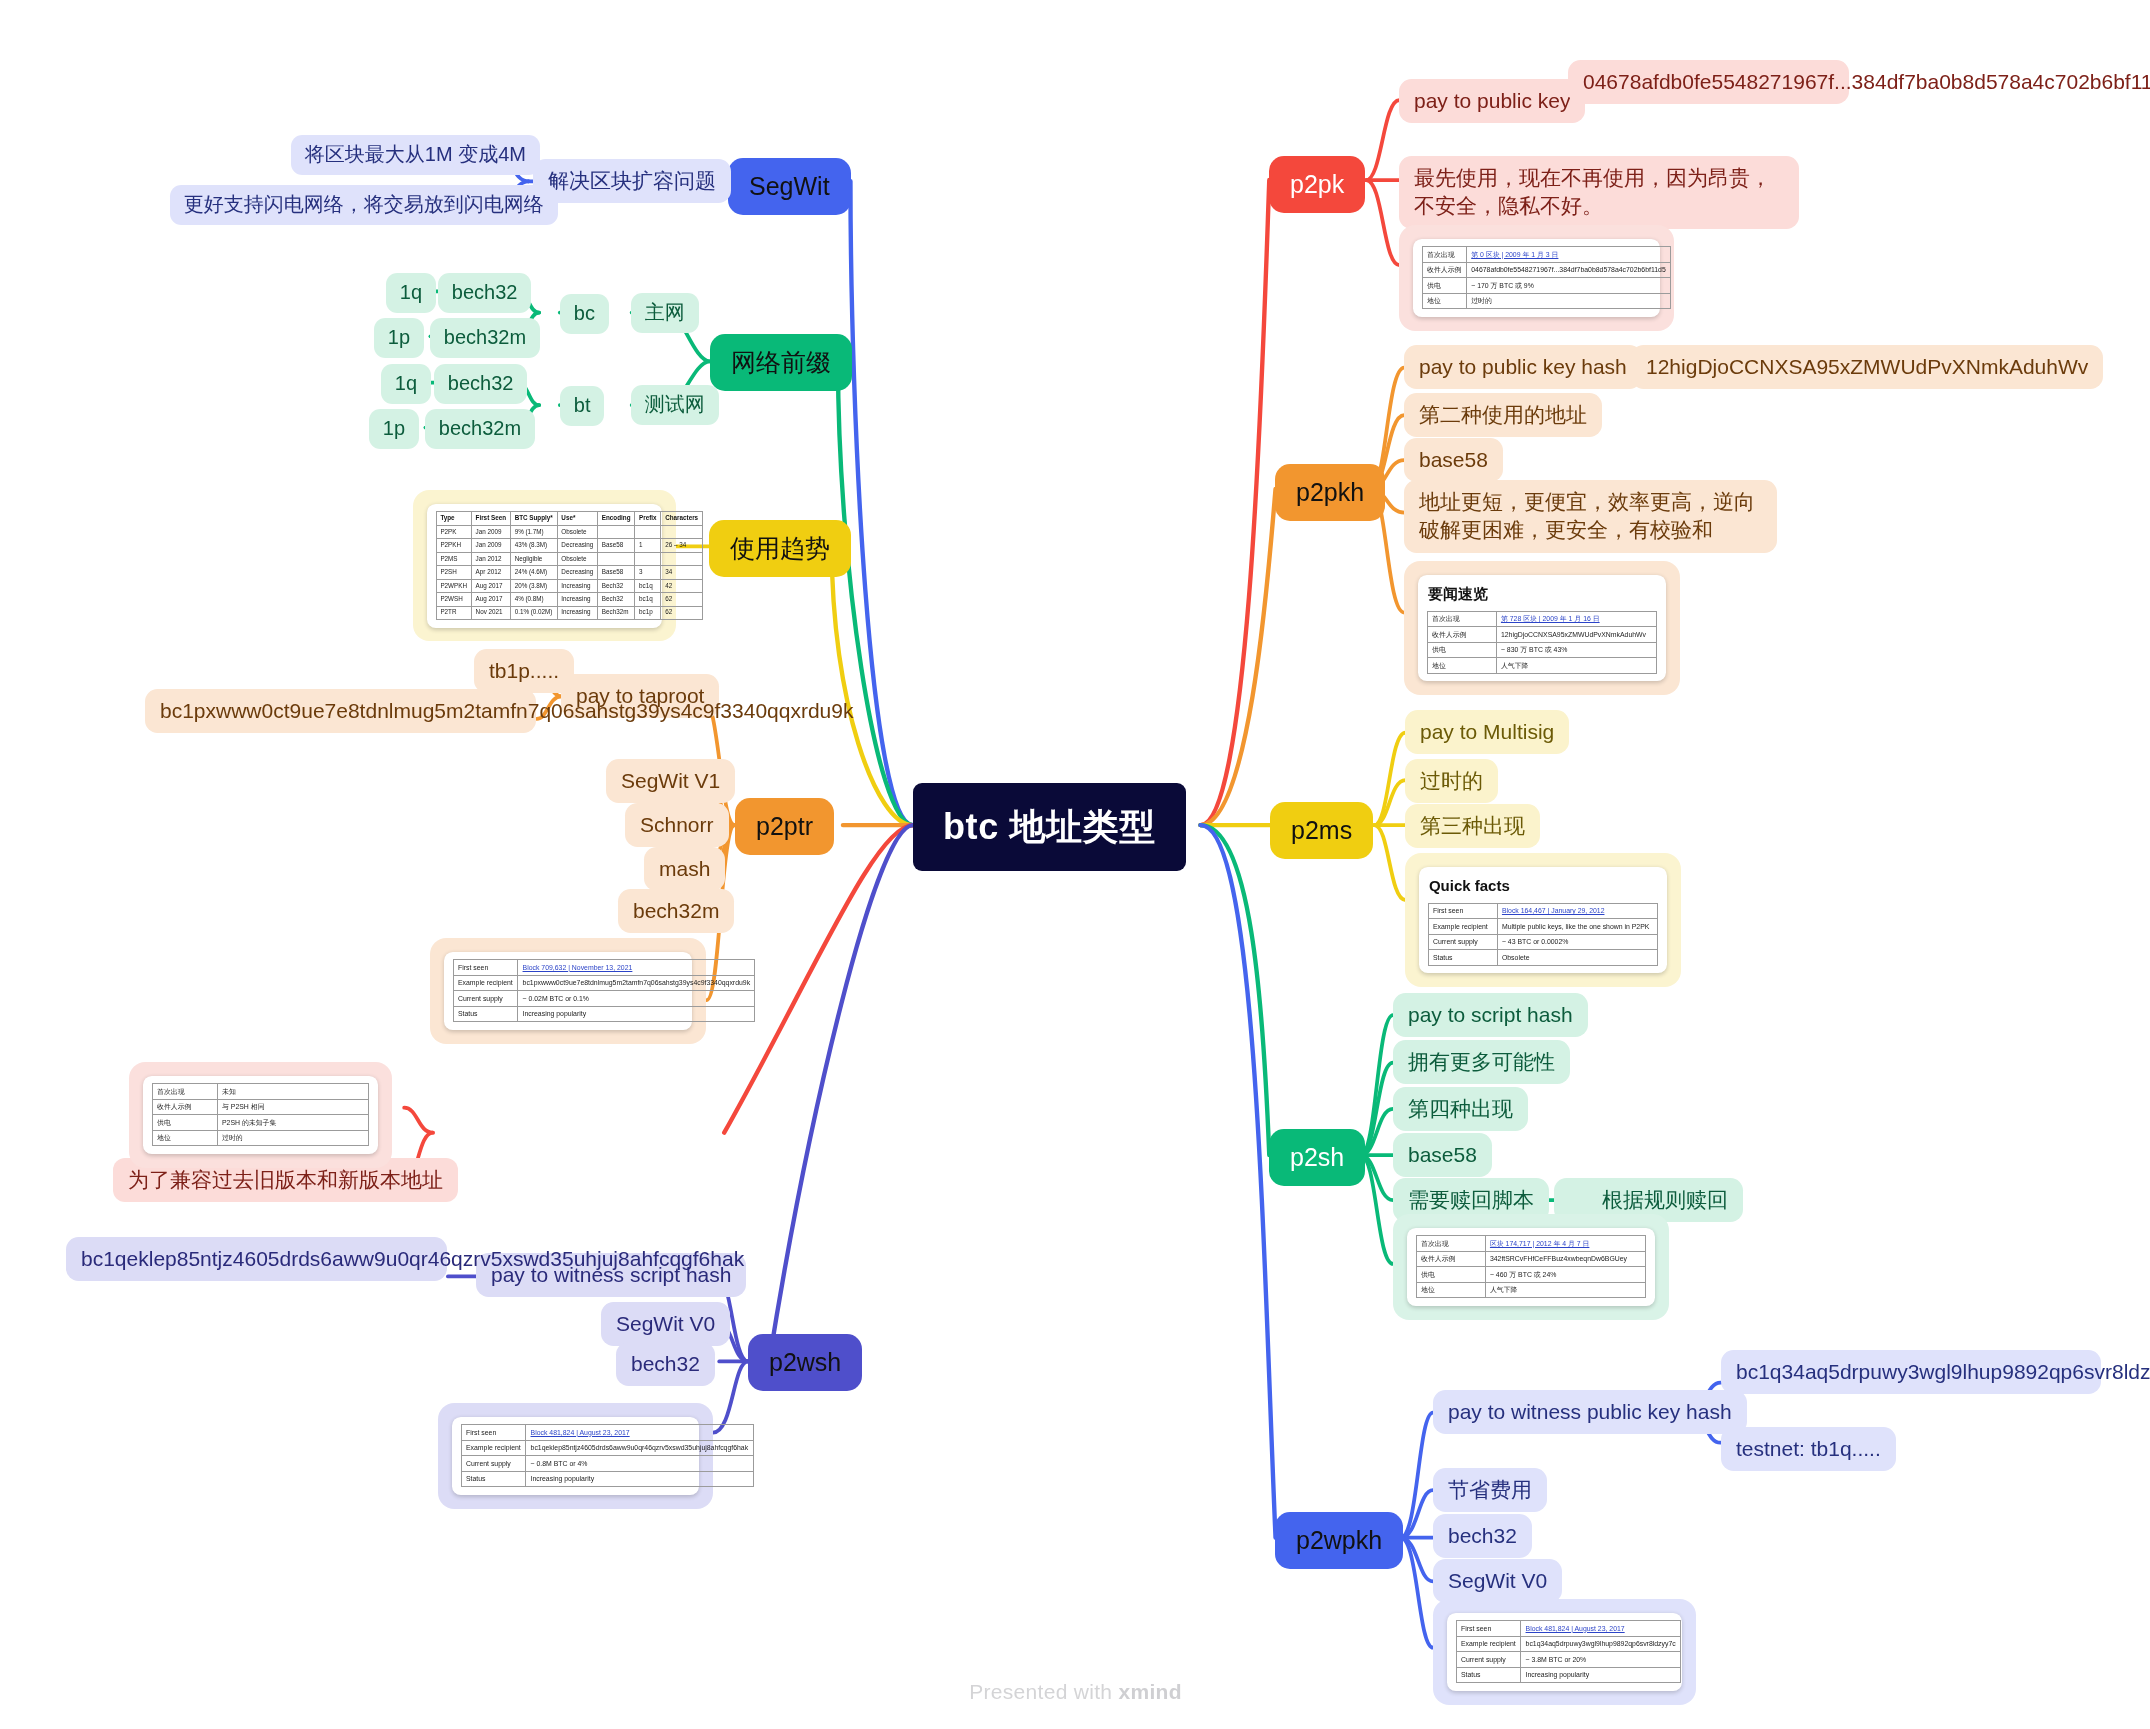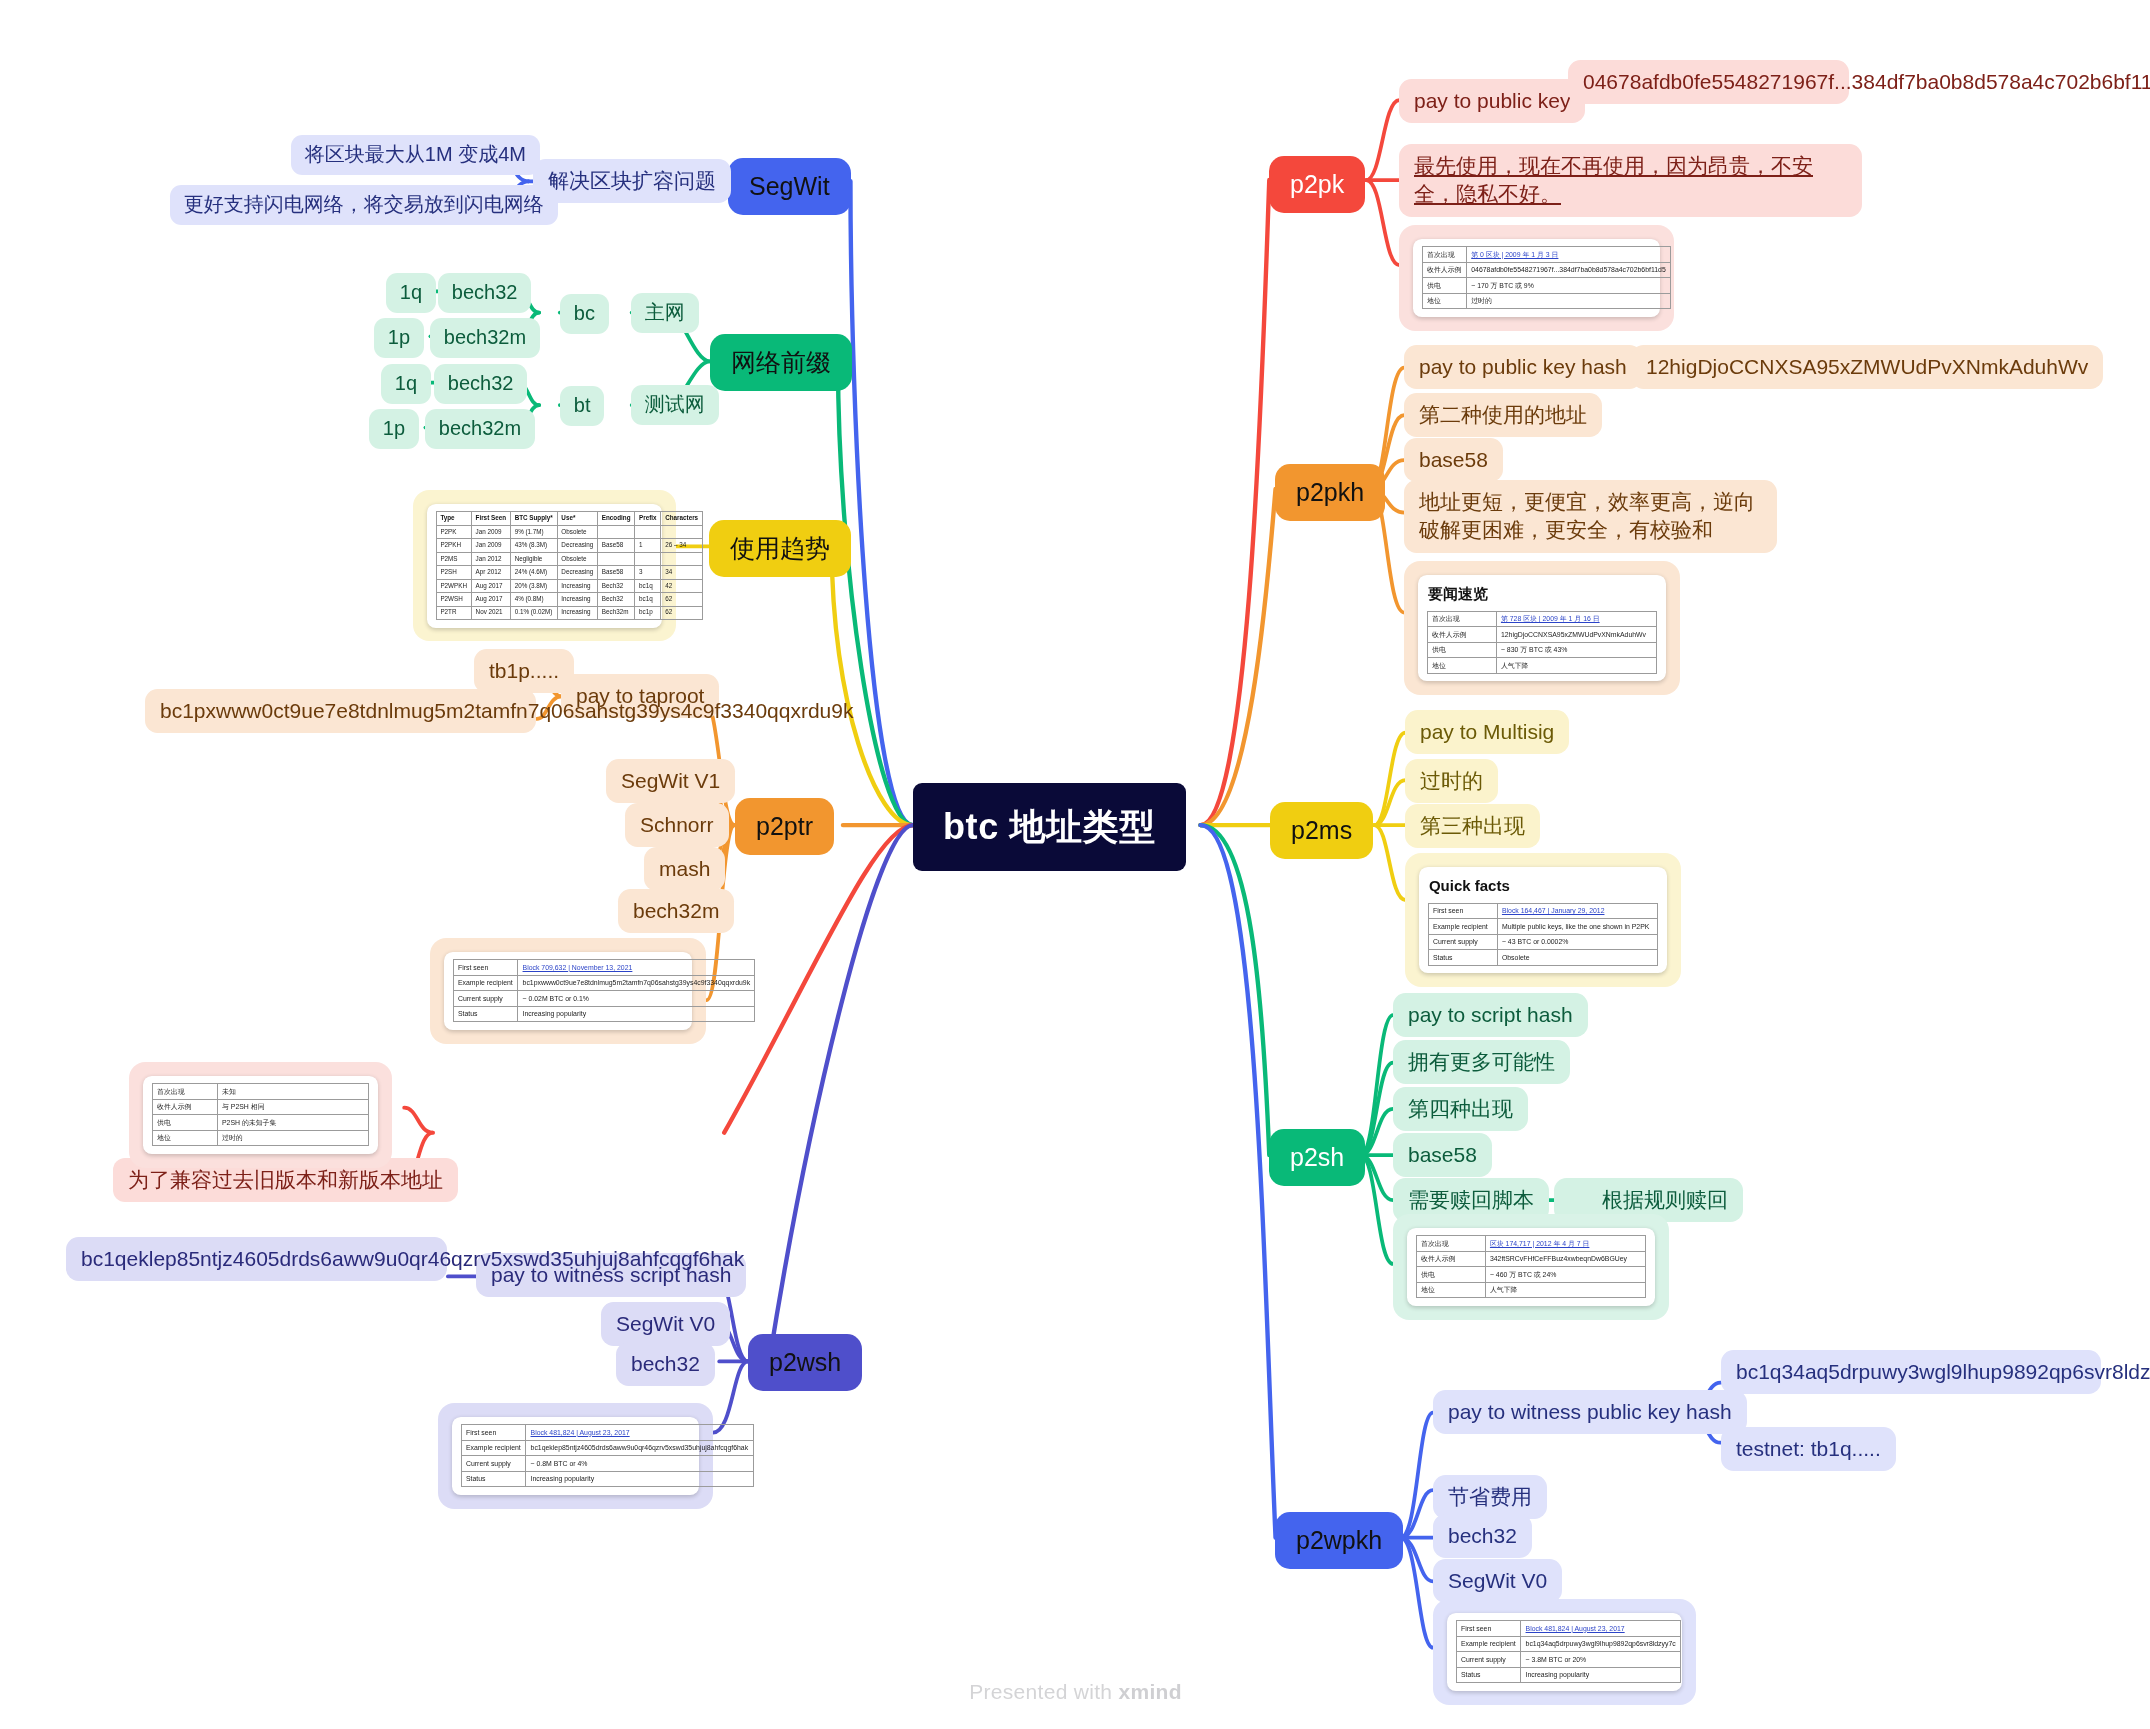--- a/index.html
+++ b/index.html
@@ -343,21 +343,21 @@
               <td>Increasing popularity</td>
             </tr>
           </tbody>
         </table>
     </div>
   </div>
 
   <div class="node main c-red-main light" style="left:1269px;top:156px;">p2pk</div>
   <div class="node sub c-red-sub" style="left:1399px;top:79px;">pay to public key</div>
   <div class="node sub c-red-sub" style="left:1568px;top:60px;width:281px;display:block;">04678afdb0fe5548271967f...384df7ba0b8d578a4c702b6bf11d5</div>
-  <div class="node sub c-red-sub" style="left:1399px;top:144px;width:463px;display:block;text-decoration:underline;">最先使用，现在不再使用，因为昂贵，不安全，隐私不好。</div>
+  <div class="node sub c-red-sub" style="left:1399px;top:156px;width:400px;display:block;">最先使用，现在不再使用，因为昂贵，不安全，隐私不好。</div>
   <div class="node card c-red-card" style="left:1399px;top:225px;width:275px;">
     <div class="shot">
       <table class="mini">
           <tbody id="tbl-p2pk">
             <tr>
               <td class="k">首次出现</td>
               <td><a href="#">第 0 区块 | 2009 年 1 月 3 日</a></td>
             </tr>
             <tr>
               <td class="k">收件人示例</td>
@@ -467,21 +467,21 @@
             </tr>
           </tbody>
         </table>
     </div>
   </div>
 
   <div class="node main c-blu-main" style="left:1275px;top:1512px;">p2wpkh</div>
   <div class="node sub c-blu-sub" style="left:1433px;top:1390px;">pay to witness public key hash</div>
   <div class="node sub c-blu-sub" style="left:1721px;top:1350px;width:380px;display:block;">bc1q34aq5drpuwy3wgl9lhup9892qp6svr8ldzyy7c</div>
   <div class="node sub c-blu-sub" style="left:1721px;top:1427px;">testnet: tb1q.....</div>
-  <div class="node sub c-blu-sub" style="left:1433px;top:1468px;margin-top:7px;">节省费用</div>
+  <div class="node sub c-blu-sub" style="left:1433px;top:1468px;">节省费用</div>
   <div class="node sub c-blu-sub" style="left:1433px;top:1514px;">bech32</div>
   <div class="node sub c-blu-sub" style="left:1433px;top:1559px;">SegWit V0</div>
   <div class="node card c-blu-card" style="left:1433px;top:1599px;width:263px;">
     <div class="shot">
       <table class="mini">
           <tbody id="tbl-p2wpkh">
             <tr>
               <td class="k">First seen</td>
               <td><a href="#">Block 481,824 | August 23, 2017</a></td>
             </tr>

